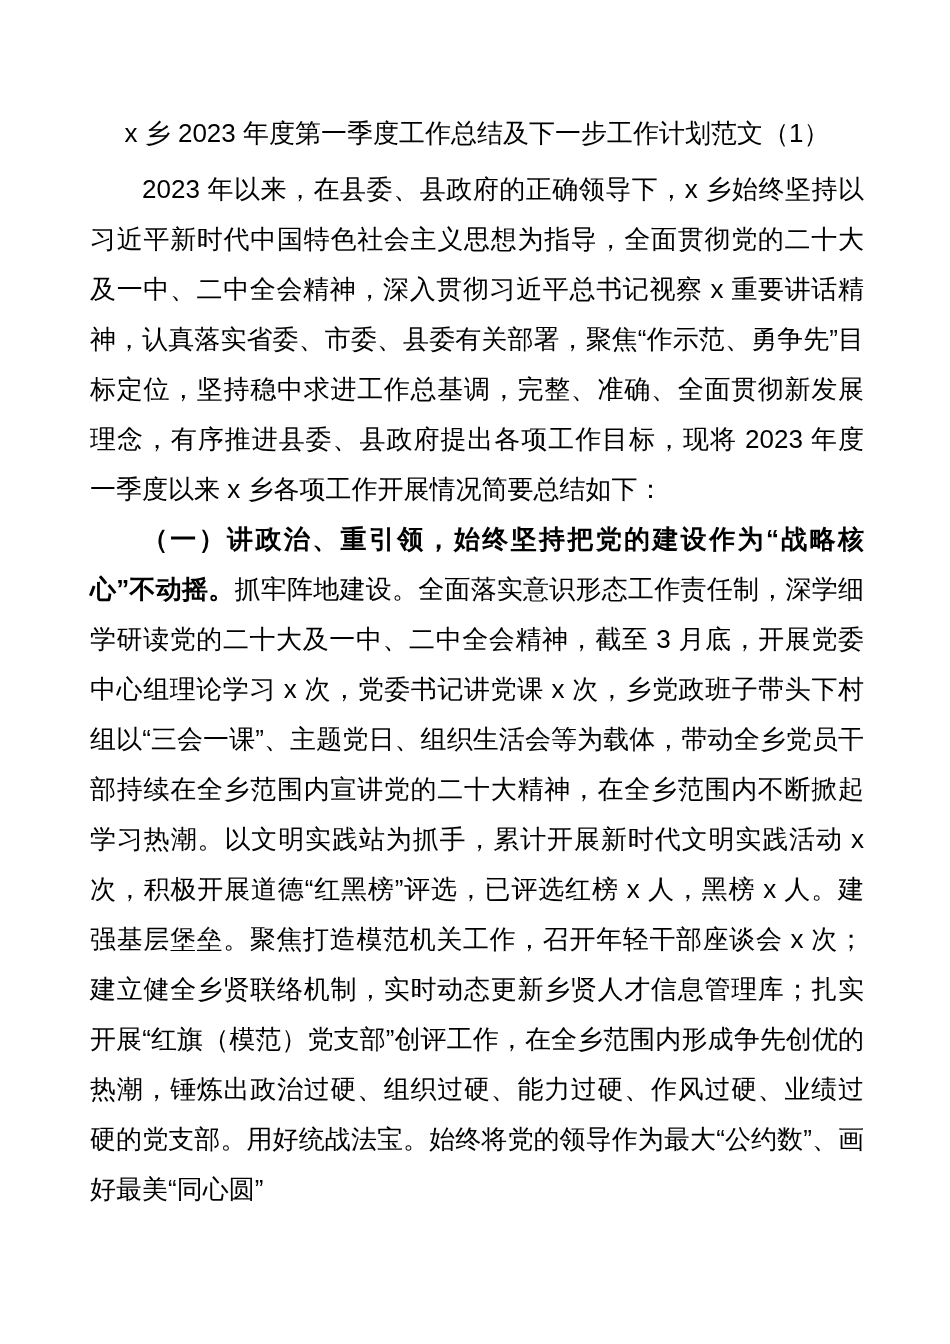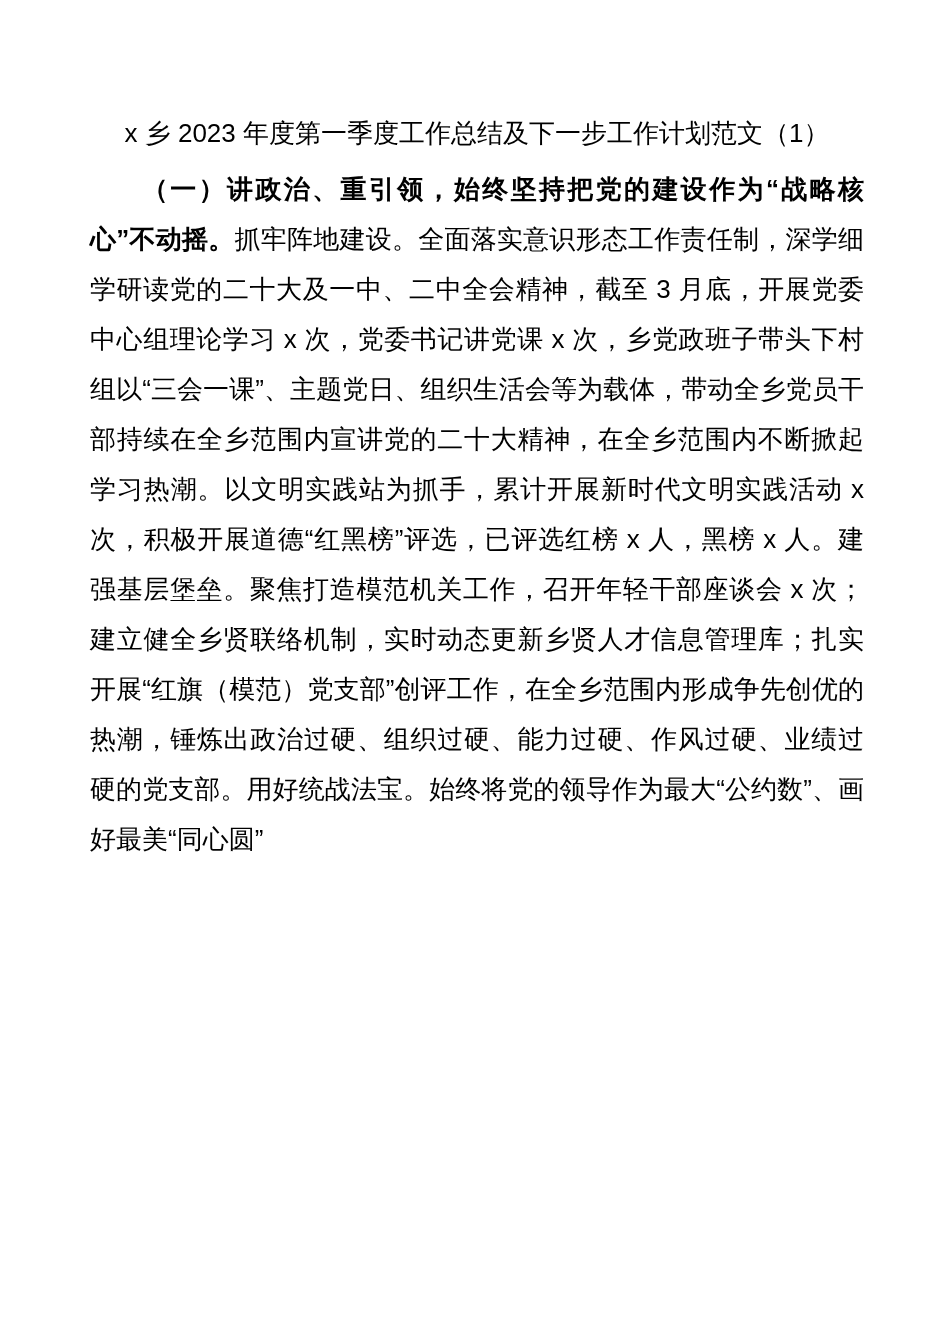--- a/index.html
+++ b/index.html
@@ -39,16 +39,17 @@
   .lead-bold {
     font-weight: bold;
   }
 </style>
 </head>
 <body>
 
 <div class="page">
   <h1 class="doc-title">x 乡 2023 年度第一季度工作总结及下一步工作计划范文（1）</h1>
 
+  <p class="para indent">2023 年以来，在县委、县政府的正确领导下，x 乡始终坚持以习近平新时代中国特色社会主义思想为指导，全面贯彻党的二十大及一中、二中全会精神，深入贯彻习近平总书记视察 x 重要讲话精神，认真落实省委、市委、县委有关部署，聚焦“作示范、勇争先”目标定位，坚持稳中求进工作总基调，完整、准确、全面贯彻新发展理念，有序推进县委、县政府提出各项工作目标，现将 2023 年度一季度以来 x 乡各项工作开展情况简要总结如下：</p>
 
 
   <p class="para indent"><span class="lead-bold">（一）讲政治、重引领，始终坚持把党的建设作为“战略核心”不动摇。</span><span>抓牢阵地建设。全面落实意识形态工作责任制，深学细学研读党的二十大及一中、二中全会精神，截至 3 月底，开展党委中心组理论学习 x 次，党委书记讲党课 x 次，乡党政班子带头下村组以“三会一课”、主题党日、组织生活会等为载体，带动全乡党员干部持续在全乡范围内宣讲党的二十大精神，在全乡范围内不断掀起学习热潮。以文明实践站为抓手，累计开展新时代文明实践活动 x 次，积极开展道德“红黑榜”评选，已评选红榜 x 人，黑榜 x 人。建强基层堡垒。聚焦打造模范机关工作，召开年轻干部座谈会 x 次；建立健全乡贤联络机制，实时动态更新乡贤人才信息管理库；扎实开展“红旗（模范）党支部”创评工作，在全乡范围内形成争先创优的热潮，锤炼出政治过硬、组织过硬、能力过硬、作风过硬、业绩过硬的党支部。用好统战法宝。始终将党的领导作为最大“公约数”、画好最美“同心圆”</span></p>
 </div>
 
 </body></html>

